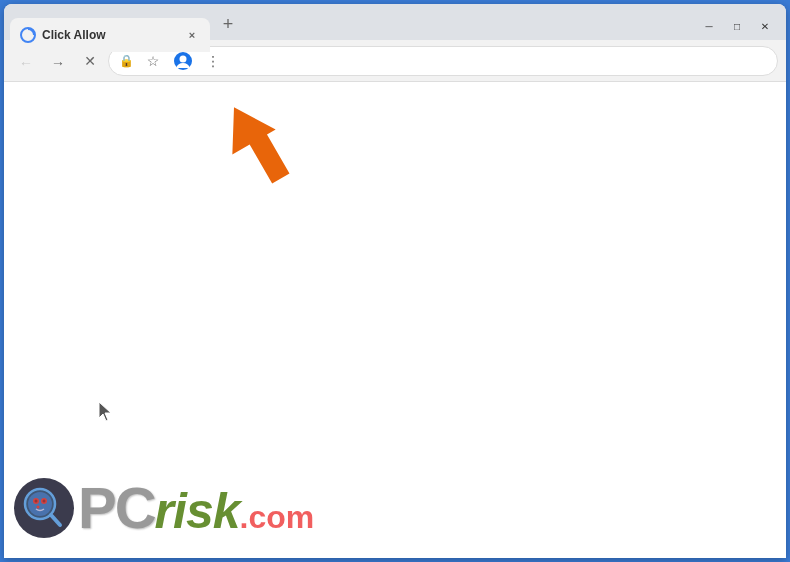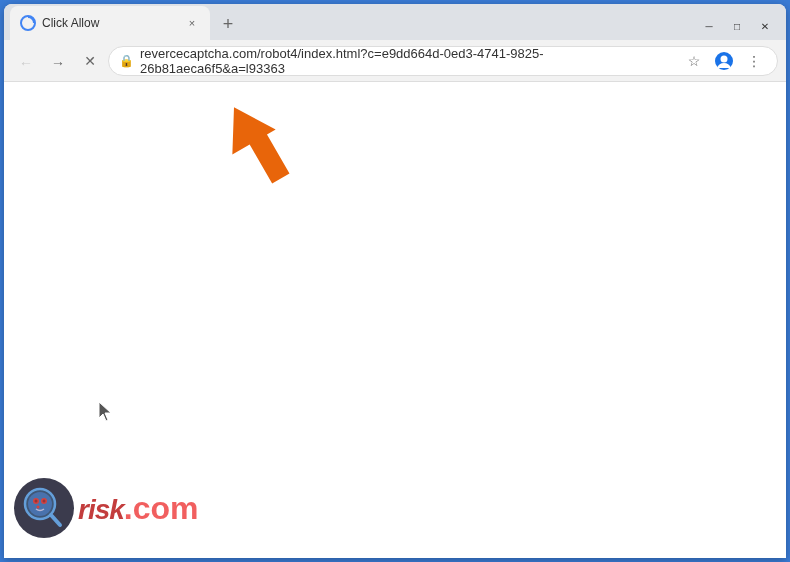--- a/index.html
+++ b/index.html
@@ -45,21 +45,22 @@
     .tab-active {
       background: #f2f2f2;
       height: 30px;
       border-radius: 8px 8px 0 0;
       display: flex;
       align-items: center;
       padding: 17px 10px;
       gap: 6px;
       min-width: 200px;
       position: relative;
-      top: 0;
+      top: 12px;
+      font-weight: bold;
     }
 
     .tab-favicon {
       width: 16px;
       height: 16px;
       display: flex;
       align-items: center;
       justify-content: center;
     }
 
@@ -281,21 +282,20 @@
       <span>←</span>
     </div>
     <div class="nav-btn">
       <span>→</span>
     </div>
     <div class="nav-btn">
       <span>✕</span>
     </div>
     <div class="address-bar">
       <span class="lock-icon">🔒</span>
-      <span class="url-text">revercecaptcha.com/robot4/index.html?c=e9dd664d-0ed3-4741-9825-26b81aeca6f5&amp;a=l93363</span>
       <div class="address-actions">
         <div class="addr-btn">☆</div>
         <div class="addr-btn">
           <svg width="20" height="20" viewBox="0 0 20 20">
             <circle cx="10" cy="10" r="9" fill="#1a73e8"></circle>
             <circle cx="10" cy="8" r="3.5" fill="white"></circle>
             <path d="M3 17 Q5 12 10 12 Q15 12 17 17" fill="white"></path>
           </svg>
         </div>
         <div class="addr-btn">⋮</div>
@@ -336,20 +336,21 @@
 
           <circle cx="22" cy="27" r="1.5" fill="#cc2222"></circle>
 
           <path d="M20 29 Q24 32 28 29" fill="none" stroke="#aaaacc" stroke-width="1.5"></path>
 
           <line x1="35" y1="35" x2="44" y2="45" stroke="#4a8fd4" stroke-width="4" stroke-linecap="round"></line>
         </svg>
       </div>
 
       <div style="display:flex; align-items: baseline; margin-left: 4px;">
-        <span style="font-size:28px; font-weight:900; color:#b91c1c; font-family: Arial Black, Arial, sans-serif; letter-spacing:-1px; line-height:1; font-style:italic;">risk</span>
+        <span style="font-size:58px; font-weight:900; color:#888; font-family: Arial Black, Arial, sans-serif; letter-spacing:-2px; line-height:1; text-shadow: 1px 1px 2px rgba(0,0,0,0.3);">PC</span>
+        <span style="font-size:50px; font-weight:900; color:#4d7c0f; font-family: Arial Black, Arial, sans-serif; letter-spacing:-1px; line-height:1; font-style:italic;">risk</span>
         <span style="font-size:32px; font-weight:700; color:#ef4444; font-family: Arial, sans-serif; line-height:1;">.com</span>
       </div>
     </div>
 
   </div>
 
 </div>
 
 </body></html>

